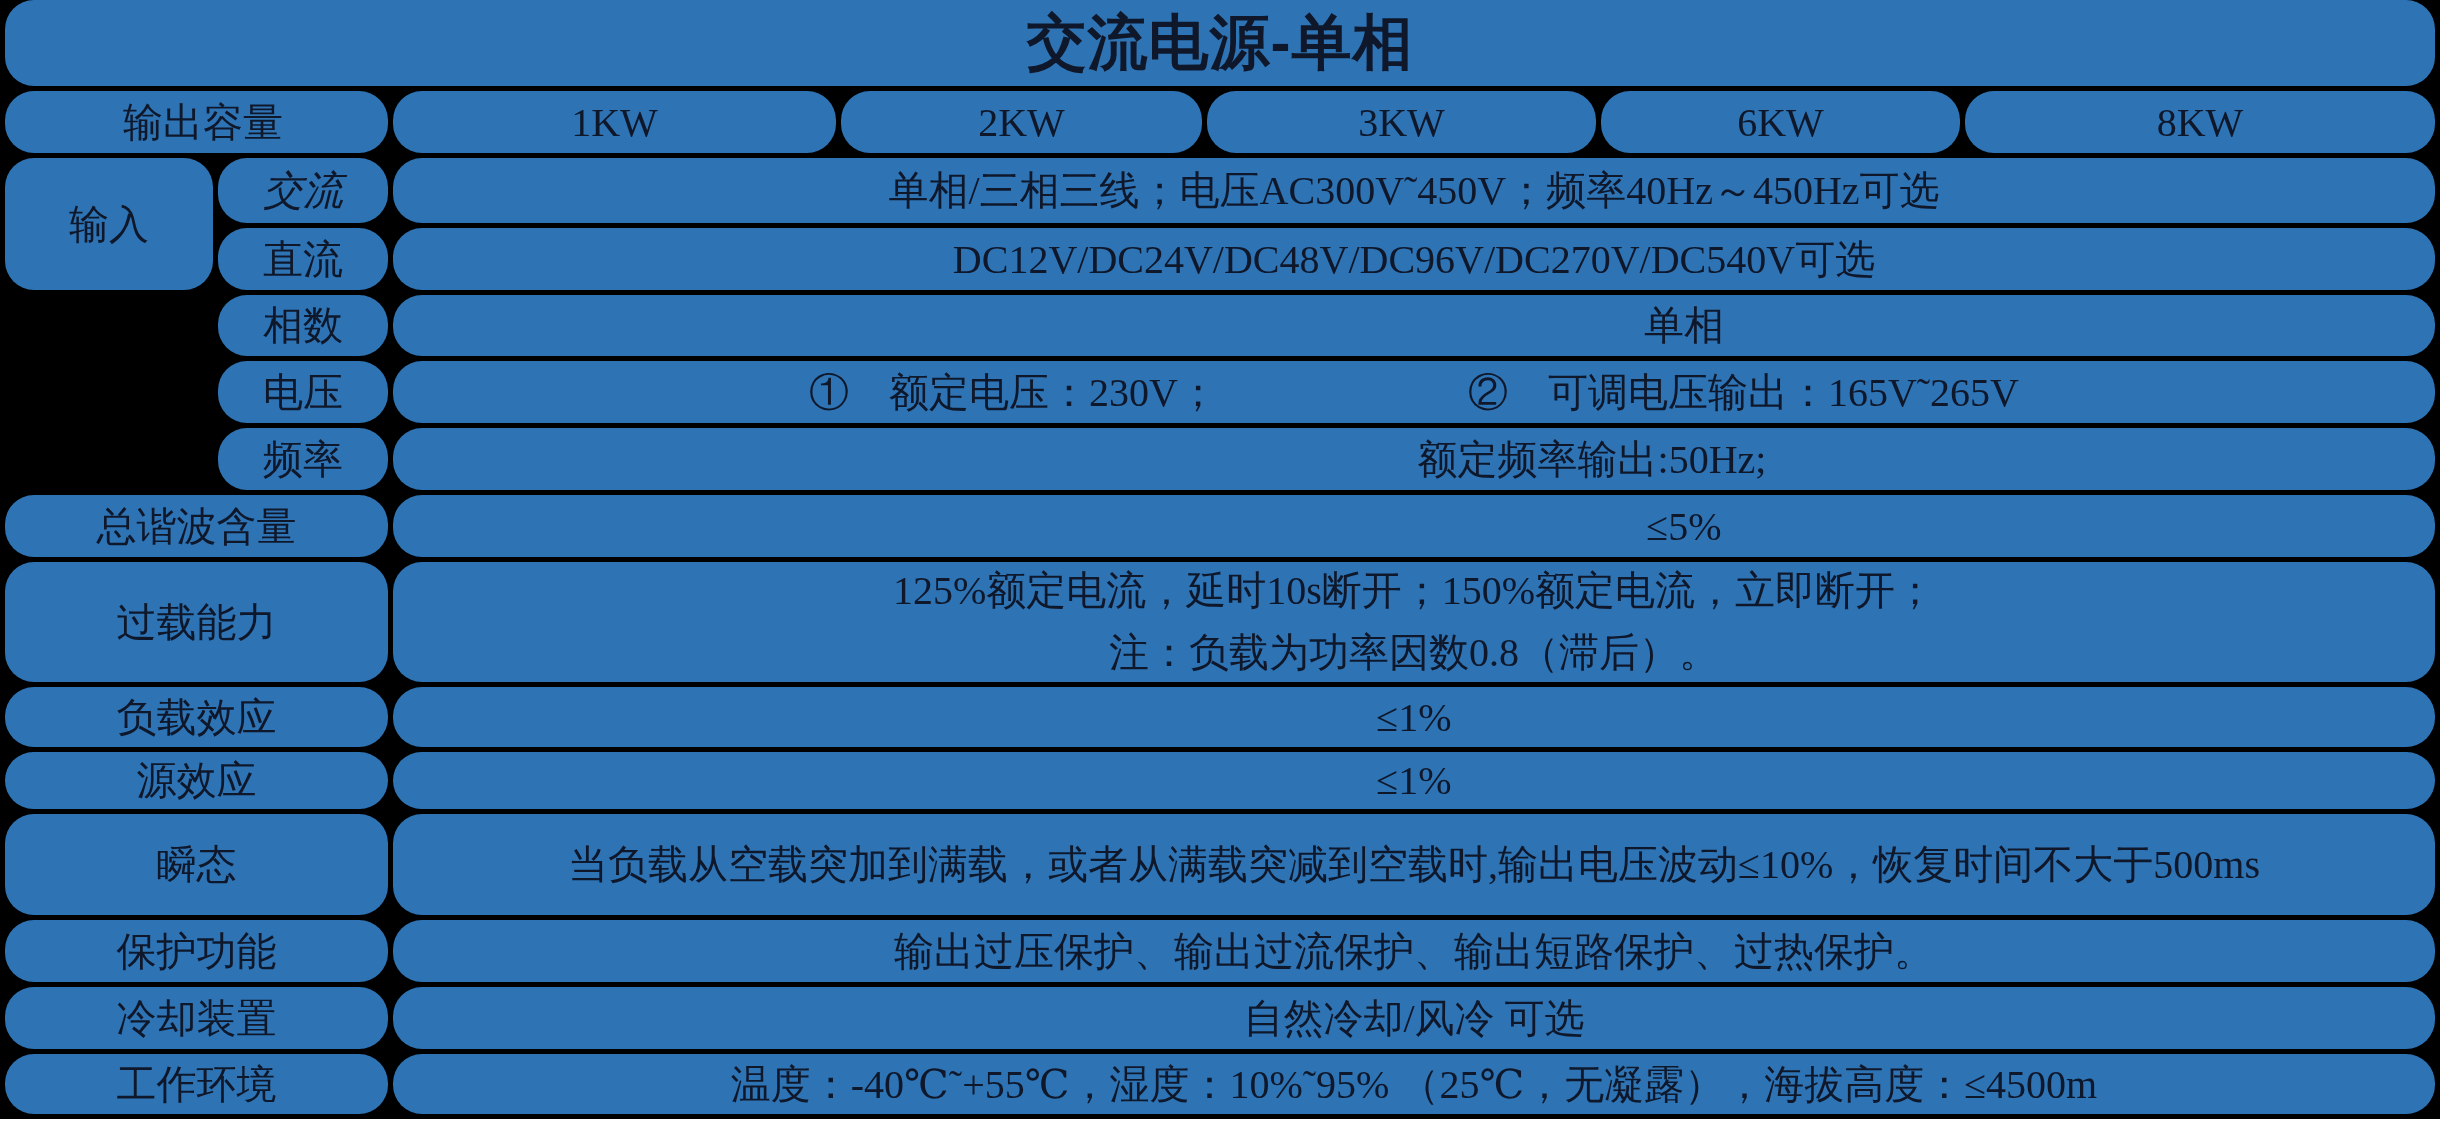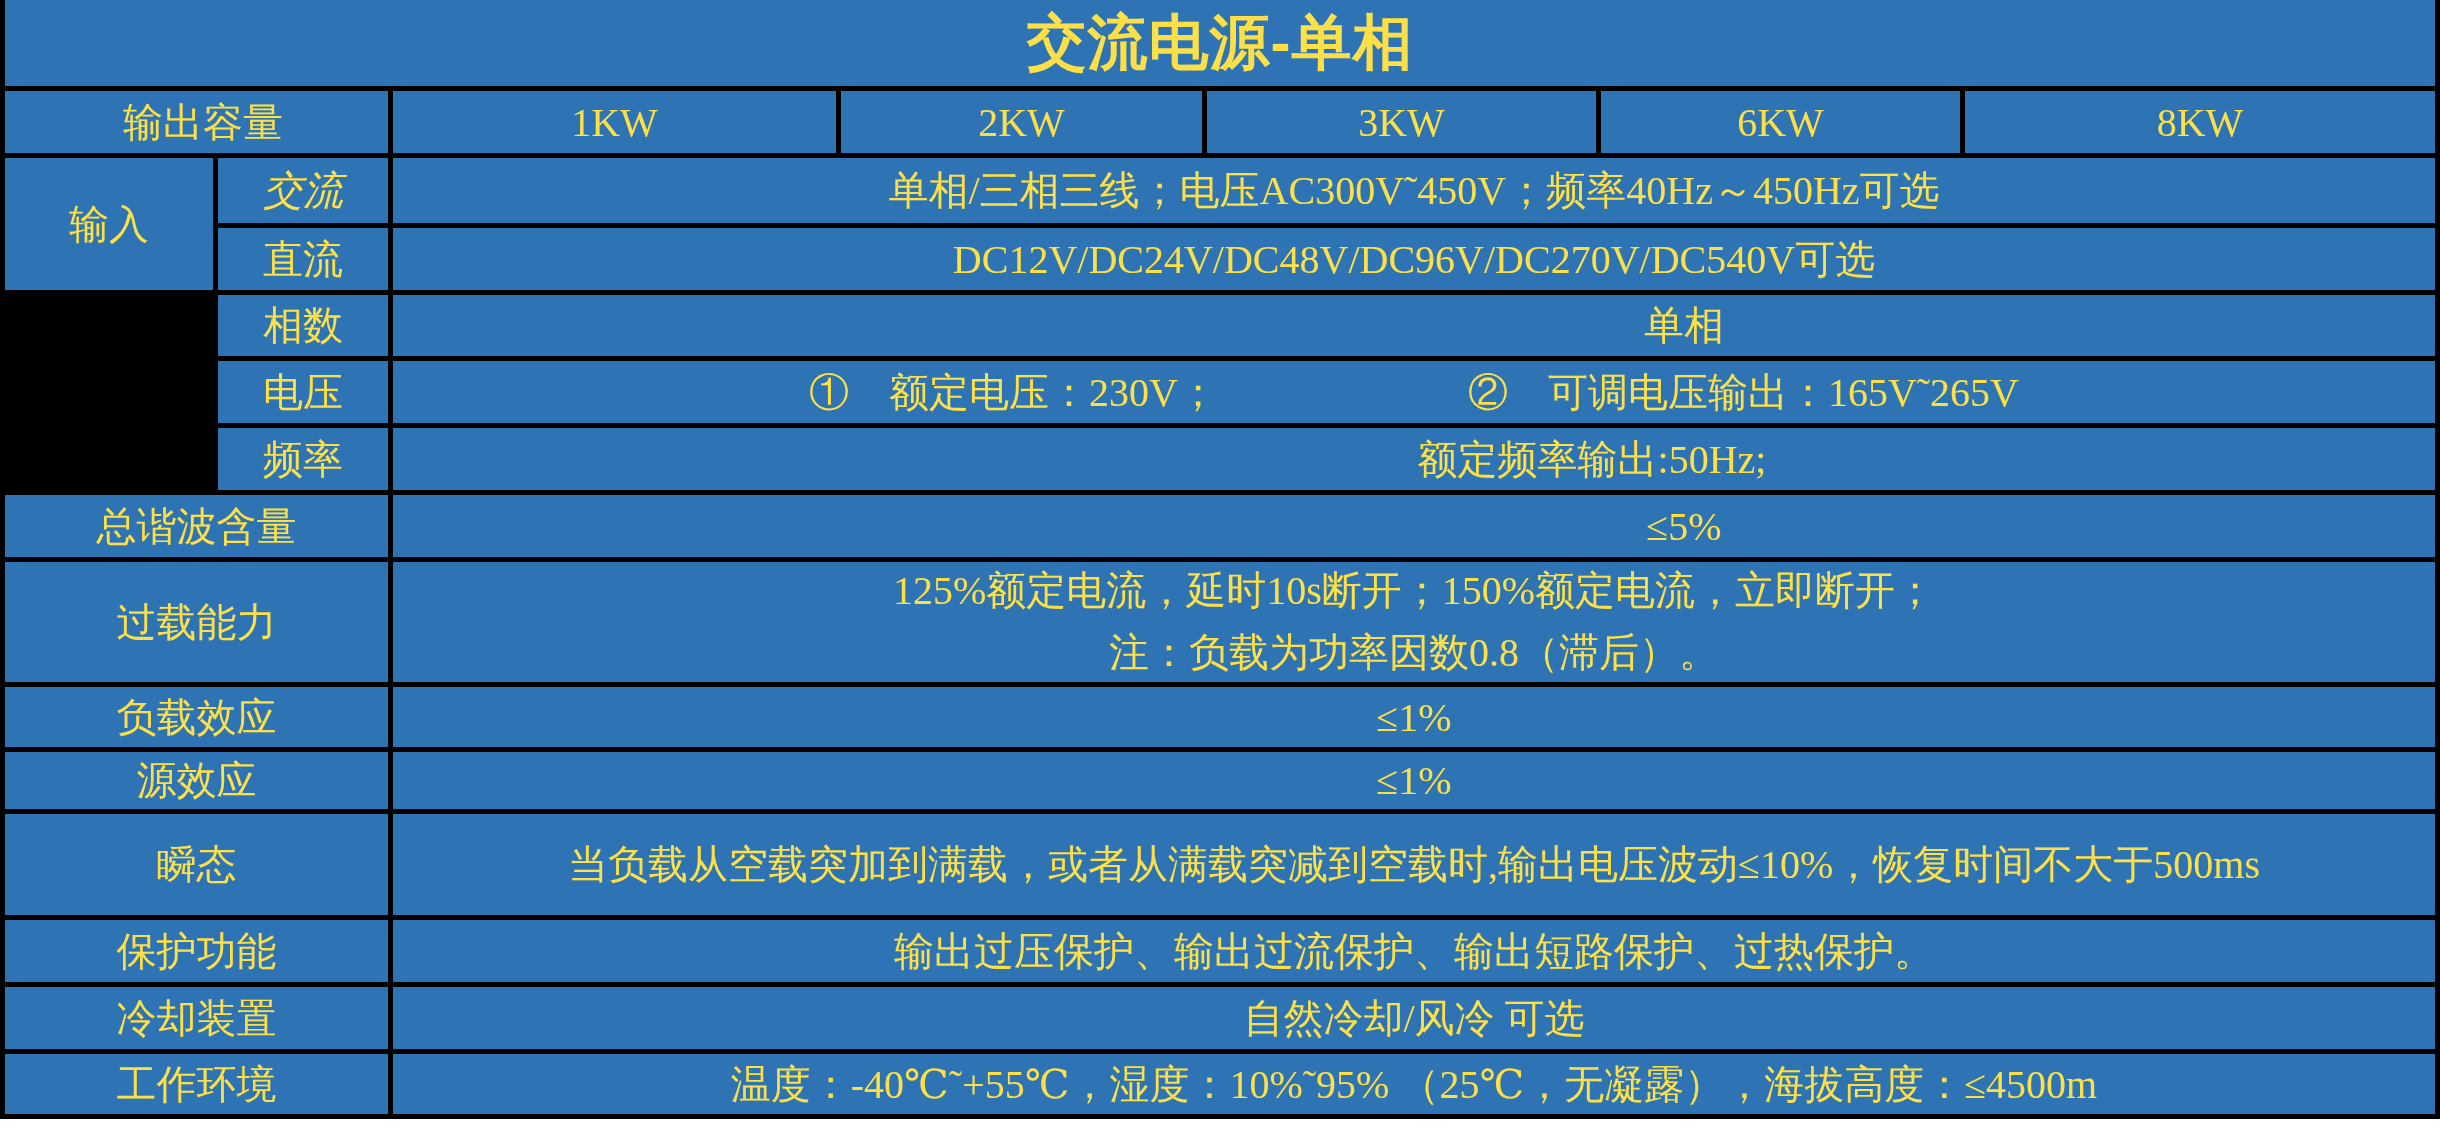--- a/index.html
+++ b/index.html
@@ -12,27 +12,28 @@
     width:2440px;height:1119px;
     background:#000000;
     display:grid;
     grid-template-columns:208px 170px 443px 361px 389px 359px 470px;
     grid-template-rows:86px 62px 65px 62px 61px 62px 62px 62px 120px 60px 57px 101px 62px 62px 60px;
     gap:5px;
     padding:0 5px 5px 5px;
   }
   .cell{
     background:#2E74B5;
-    color:#fde047;
+    color:#0f172a;
     display:flex;
     align-items:center;
     justify-content:center;
     font-size:40px;
     overflow:hidden;
     white-space:nowrap;
+    border-radius:29px;
   }
   .title-cell{
     font-family:"Liberation Sans","DejaVu Sans",sans-serif;
     font-weight:bold;
     font-size:60px;
     letter-spacing:1px;
   }
   .two-line{
     flex-direction:column;
     line-height:62px;

